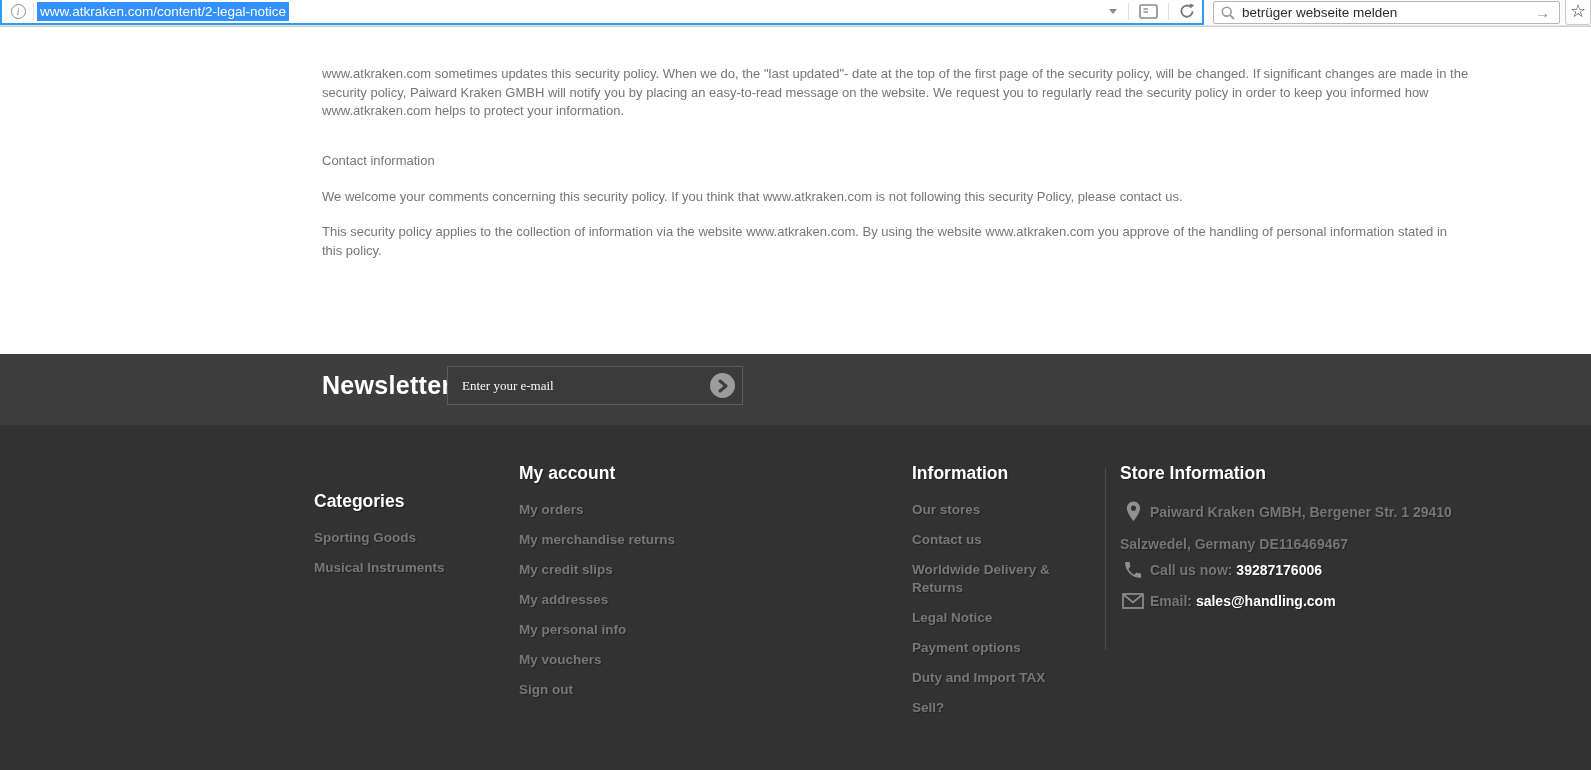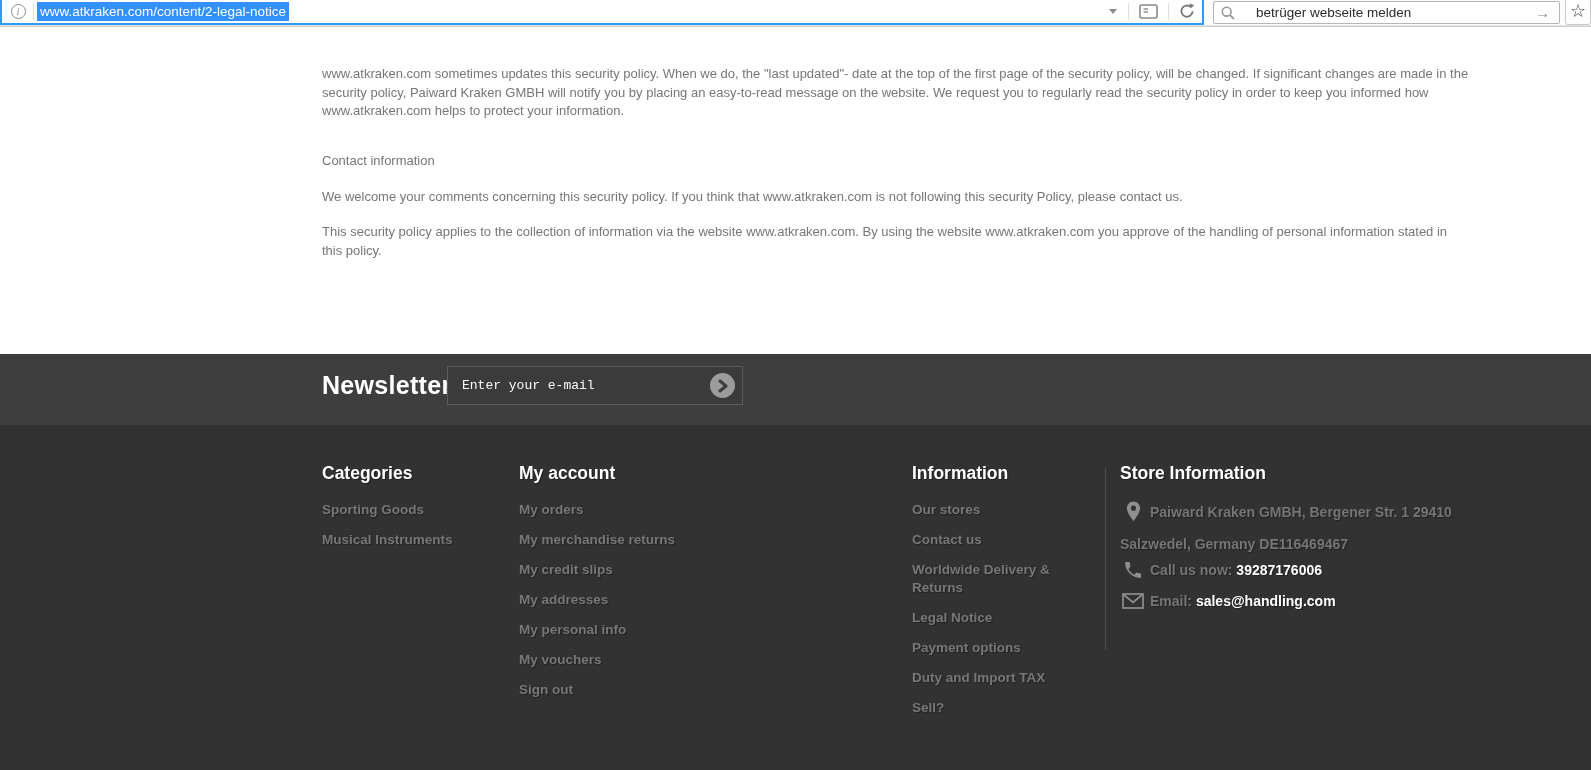--- a/index.html
+++ b/index.html
@@ -41,21 +41,21 @@
   .dropdown-arrow {
     width:0; height:0; margin:0 8px;
     border-left:4px solid transparent; border-right:4px solid transparent;
     border-top:5px solid #8a8a8a; cursor:pointer;
   }
   .toolbar-icon { display:flex; align-items:center; justify-content:center; padding:0 7px; cursor:pointer; }
 
   .searchbox {
     position:absolute; left:1213px; top:1px; width:347px; height:23px;
     border:1px solid #b6b6b6; border-radius:2px; background:#ffffff;
-    display:flex; align-items:center; padding:0 7px; gap:21px;justify-content:center;
+    display:flex; align-items:center; padding:0 7px; gap:7px;justify-content:center;
   }
   .search-text { flex:1; font-size:13.5px; color:#2b2b2b; white-space:nowrap; overflow:hidden; }
   .go-arrow { color:#8a8a8a; font-size:15px; cursor:pointer; padding-right:2px; }
   .star-btn {
     position:absolute; left:1565px; top:-3px; width:26px; height:28px;
     border:1px solid #c9c9c9; border-radius:3px; background:#ffffff;
     display:flex; align-items:center; justify-content:center;
     font-size:18px; color:#3f3f3f; cursor:pointer;
   }
 
@@ -79,21 +79,21 @@
     font-size:25px; font-weight:bold; color:#ffffff; letter-spacing:0.3px;
   }
   .news-form {
     position:absolute; left:447px; top:12px; width:296px; height:39px;
     border:1px solid #5c5c5c; background:#3b3b3b;
     display:flex; align-items:center;
   }
   .news-input {
     flex:1; min-width:0; background:transparent; border:none; outline:none;
     color:#f5f5f5; font-size:13px; padding-left:14px;
-    font-family:Liberation Mono, monospace;
+    font-family:Liberation Serif, serif;
   }
   .news-input::placeholder { color:#fafafa; opacity:1; }
   .news-btn {
     width:25px; height:25px; border-radius:50%; background:#9c9c9c;
     border:none; margin-right:7px; flex:0 0 auto;
     display:flex; align-items:center; justify-content:center; cursor:pointer;
   }
 
   
   .footer {
@@ -103,21 +103,21 @@
   .fcol { position:absolute; top:38px; }
   .fcol h3 {
     color:#ffffff; font-size:17.5px; font-weight:bold; margin-bottom:17px;
     text-shadow:1px 1px 1px #1f1f1f;
   }
   .fcol ul { list-style:none; }
   .fcol li {
     margin-bottom:12px; font-size:13.5px; line-height:18px; font-weight:bold;
     color:#777777; text-shadow:1px 1px 1px #222222; cursor:pointer;
   }
-  #col-categories { left:322px; width:160px; }
+  #col-categories { left:314px; width:160px;margin-top:28px; }
   #col-account    { left:519px; width:220px; }
   #col-info       { left:912px; width:178px; }
   #col-store      { left:1120px; width:400px; }
   .footer-divider {
     position:absolute; left:1105px; top:43px; width:1px; height:182px;
     background:#4e4e4e;
   }
   .store-row {
     display:flex; align-items:center; gap:4px; margin-bottom:13px;
     color:#757575; font-size:14px; font-weight:bold;

